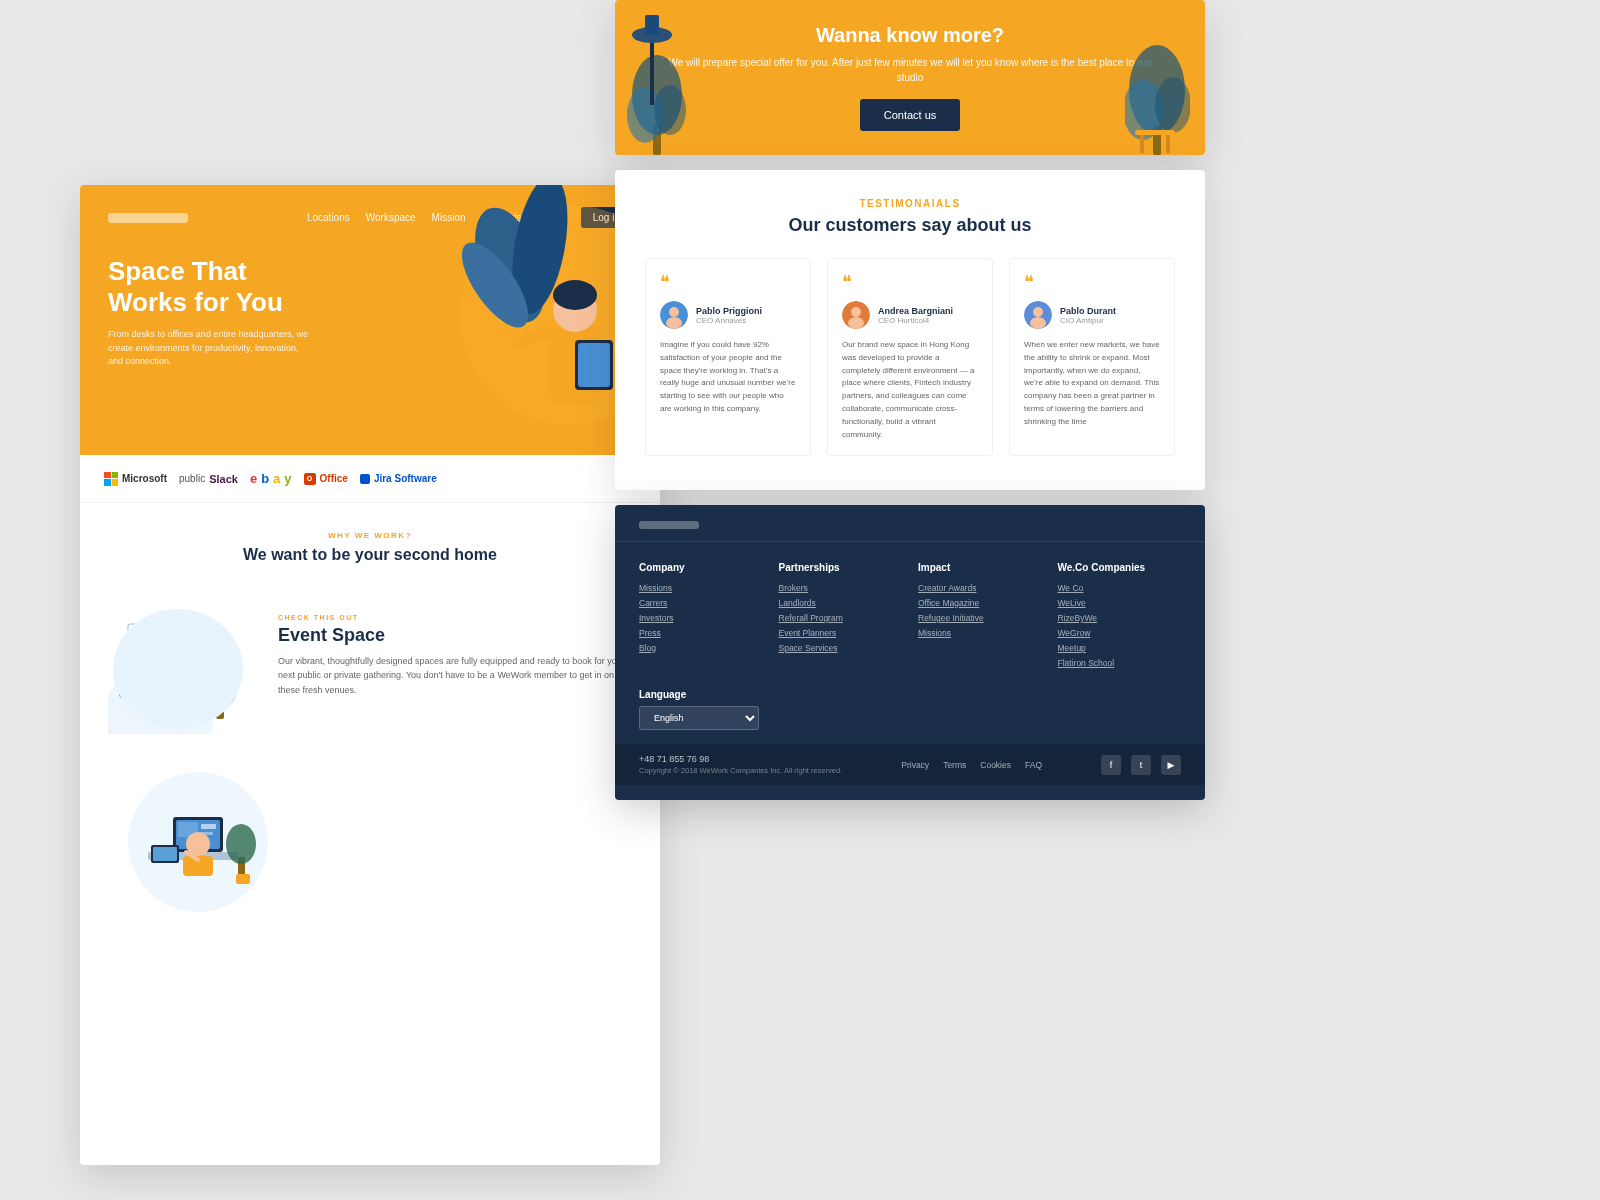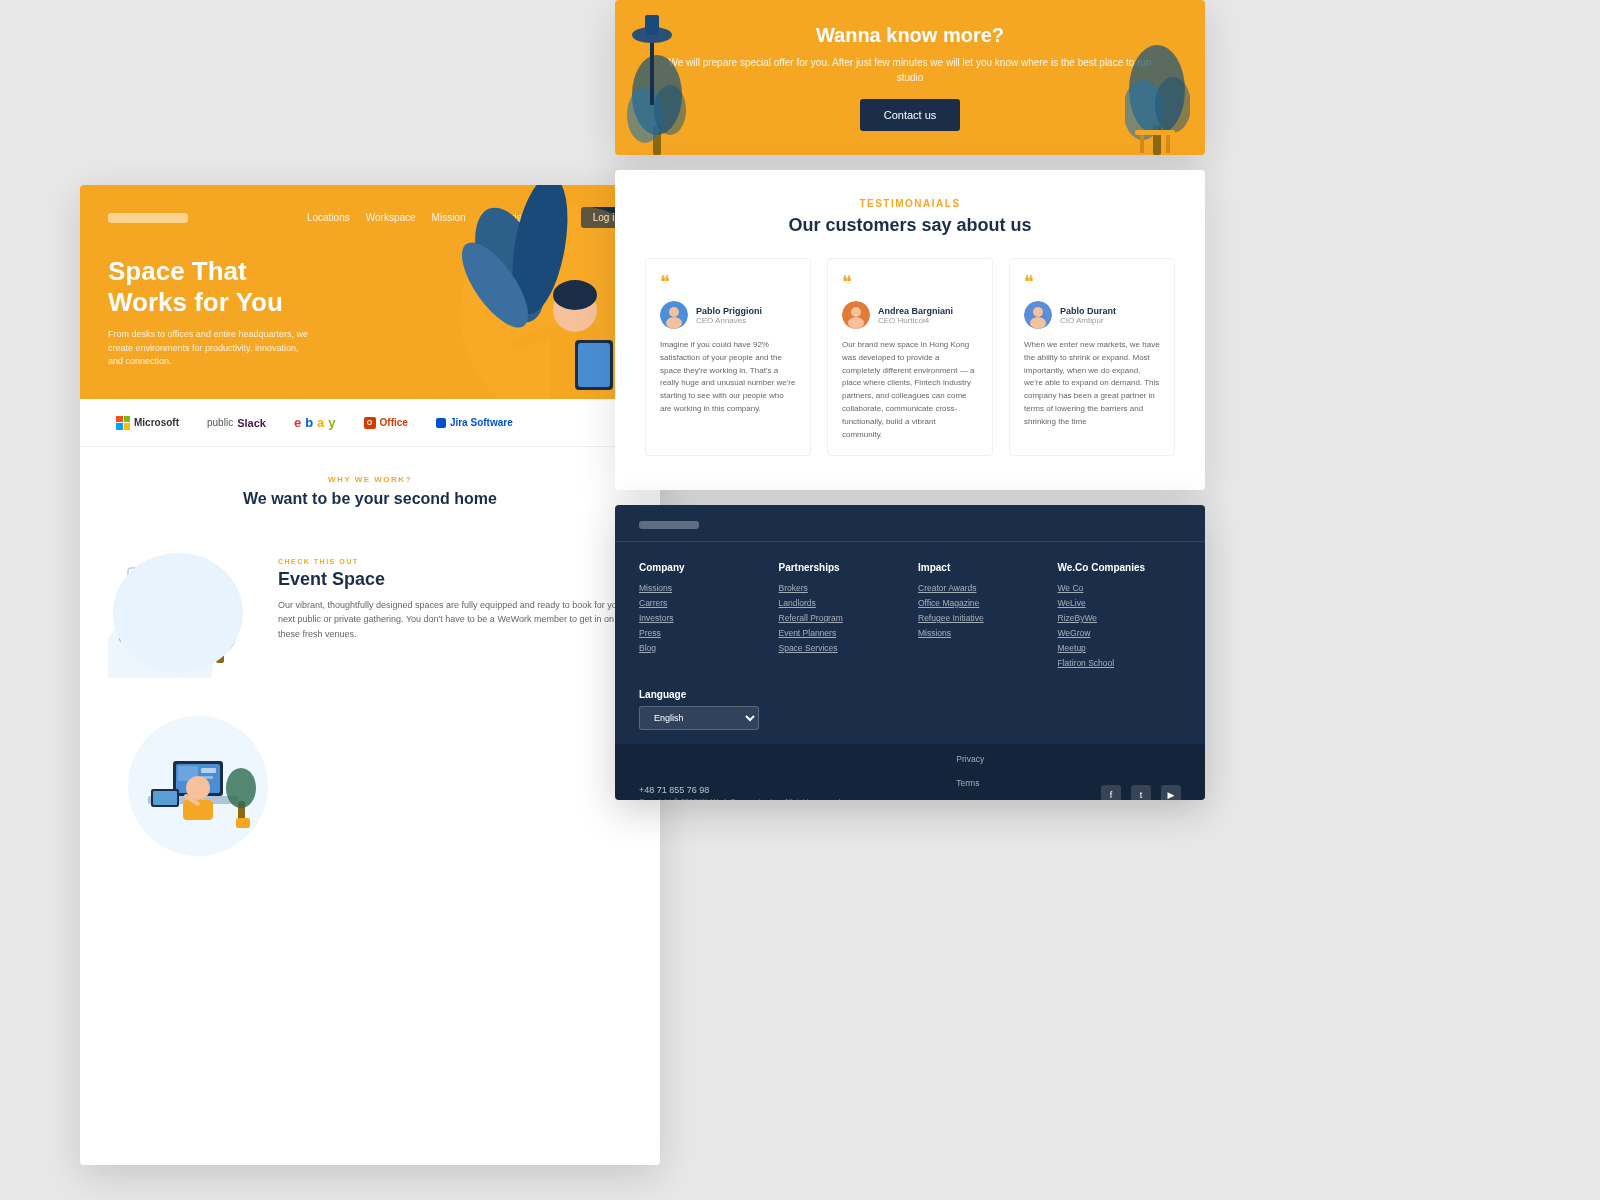--- a/index.html
+++ b/index.html
@@ -21,21 +21,21 @@
       height: 980px;
       background: #fff;
       box-shadow: 0 10px 40px rgba(0,0,0,0.15);
       border-radius: 4px;
       overflow: hidden;
     }
 
     
     .hero {
       background: #F5A623;
-      height: 214px;
+      height: 270px;
       position: relative;
       overflow: hidden;
       padding: 22px 28px;
     }
 
     .hero-nav {
       display: flex;
       align-items: center;
       justify-content: space-between;
       margin-bottom: 28px;
@@ -127,24 +127,24 @@
       color: #fff;
       border: none;
       padding: 8px 18px;
       border-radius: 3px;
       font-size: 10px;
       cursor: pointer;
     }
 
     
     .logos-section {
-      padding: 16px 36px;
-      display: flex;
-      align-items: center;
-      gap: 28px;
+      padding: 16px 24px;
+      display: flex;
+      align-items: center;
+      gap: 12px;
       border-bottom: 1px solid #f0f0f0;
     }
 
     .logo-item {
       font-size: 11px;
       color: #555;
       font-weight: 600;
       display: flex;
       align-items: center;
       gap: 4px;
@@ -529,21 +529,20 @@
     }
 
     .footer-phone {
       color: rgba(255,255,255,0.7);
       font-size: 9px;
     }
 
     .footer-legal-links {
       display: flex;
       gap: 14px;
-      flex-direction: column;
     }
 
     .footer-legal-link {
       color: rgba(255,255,255,0.6);
       font-size: 8.5px;
       cursor: pointer;
     }
 
     .social-icons {
       display: flex;

